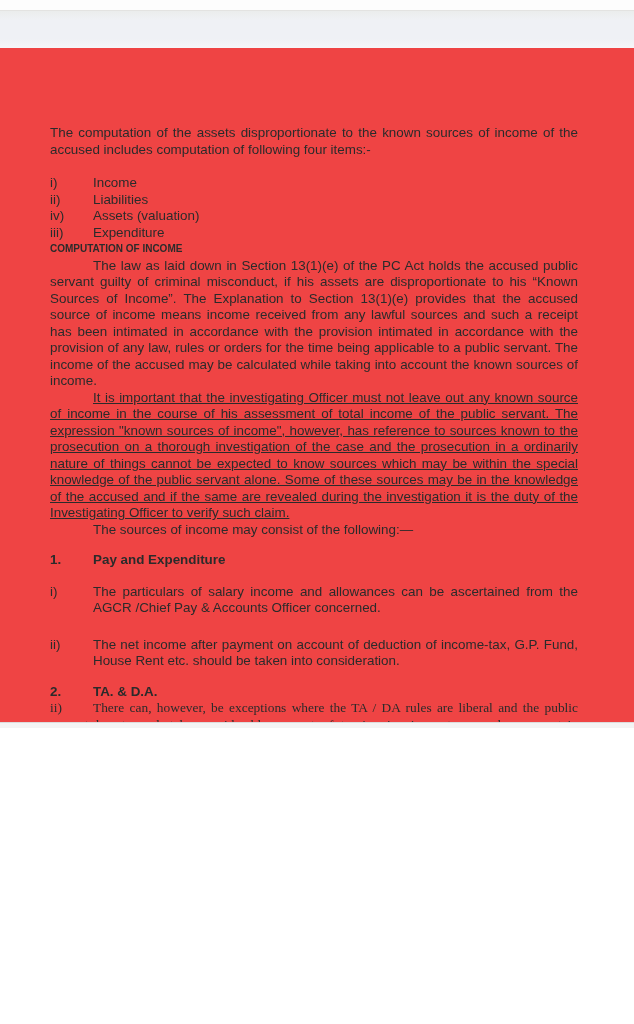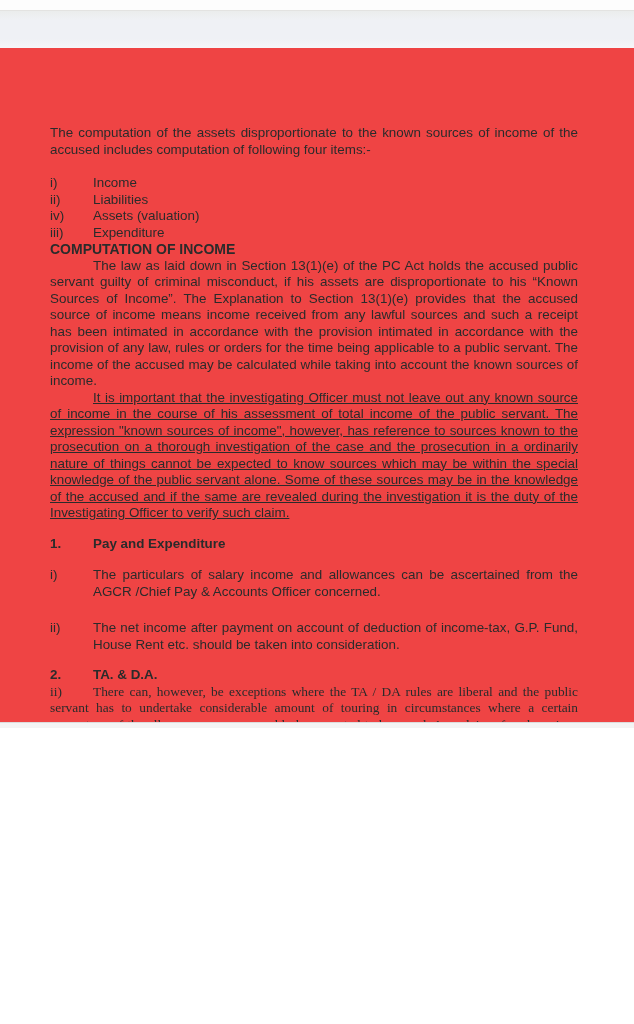--- a/index.html
+++ b/index.html
@@ -46,21 +46,21 @@
   .indent { text-indent: 43px; }
 
   .roman-list { margin-top: 17px; }
   .row { display: flex; }
   .marker { flex: 0 0 43px; }
   .row .txt { flex: 1; }
 
   .head {
     margin-top: 30px;
     font-weight: bold;
-    font-size: 14px;
+    font-size: 10px;
     line-height: 16.5px;
   }
   .p-law { margin-top: 17px; }
   .p-inv { margin-top: 11px; text-decoration: underline; }
   .lead  { margin-top: 16px; }
 
   .sec-head { margin-top: 14px; font-weight: bold; }
   .item-hang-1 { margin-top: 15px; }
   .item-hang-2 { margin-top: 20px; }
   .item-hang-1 .txt, .item-hang-2 .txt { text-align: justify; }
@@ -101,20 +101,21 @@
         <span class="txt">Expenditure</span>
       </div>
     </div>
 
     <p class="head">COMPUTATION OF INCOME</p>
 
     <p class="j indent p-law">The law as laid down in Section 13(1)(e) of the PC Act holds the accused public servant guilty of criminal misconduct, if his assets are disproportionate to his “Known Sources of Income”. The Explanation to Section 13(1)(e) provides that the accused source of income means income received from any lawful sources and such a receipt has been intimated in accordance with the provision intimated in accordance with the provision of any law, rules or orders for the time being applicable to a public servant. The income of the accused may be calculated while taking into account the known sources of income.</p>
 
     <p class="j indent p-inv">It is important that the investigating Officer must not leave out any known source of income in the course of his assessment of total income of the public servant. The expression "known sources of income", however, has reference to sources known to the prosecution on a thorough investigation of the case and the prosecution in a ordinarily nature of things cannot be expected to know sources which may be within the special knowledge of the public servant alone. Some of these sources may be in the knowledge of the accused and if the same are revealed during the investigation it is the duty of the Investigating Officer to verify such claim.</p>
 
+    <p class="indent lead">The sources of income may consist of the following:—</p>
 
     <div class="row sec-head">
       <span class="marker">1.</span>
       <span class="txt">Pay and Expenditure</span>
     </div>
 
     <div class="row item-hang-1">
       <span class="marker">i)</span>
       <span class="txt">The particulars of salary income and allowances can be ascertained from the AGCR /Chief Pay &amp; Accounts Officer concerned.</span>
     </div>

